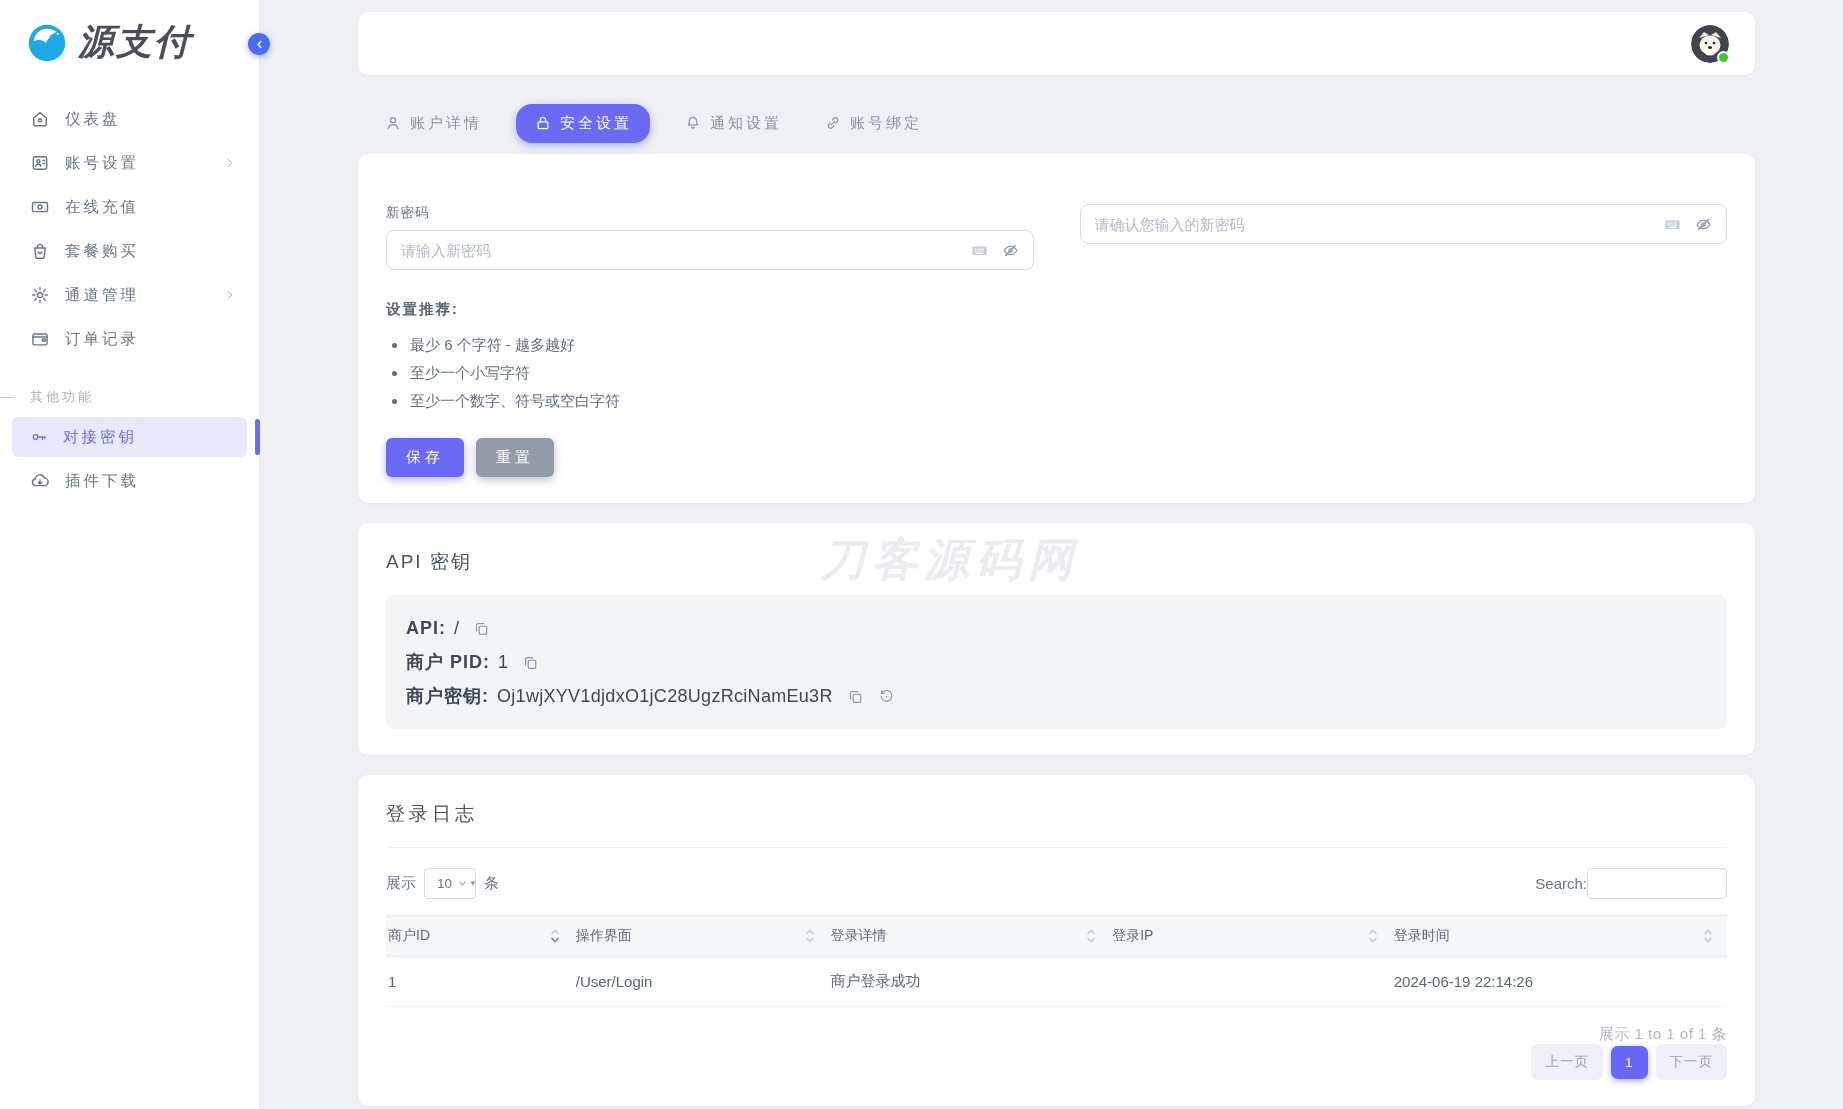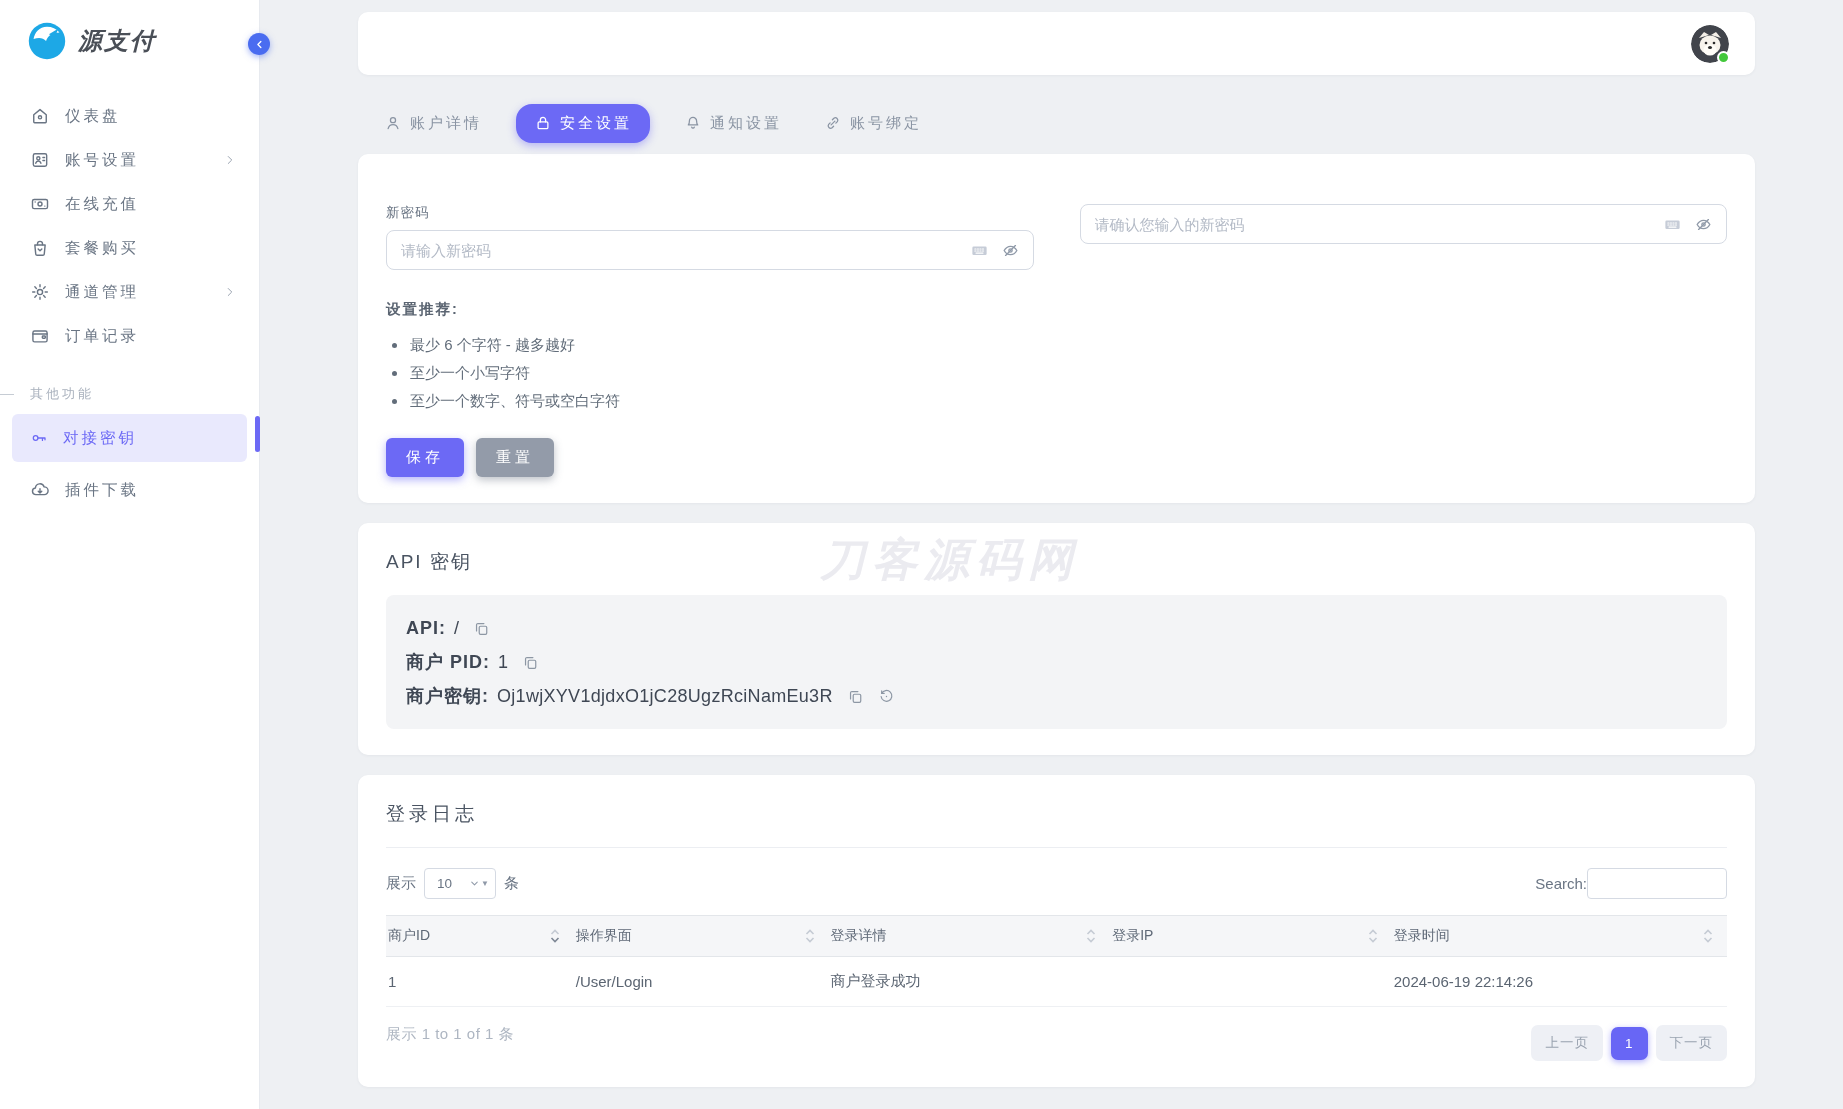--- a/index.html
+++ b/index.html
@@ -8,32 +8,32 @@
     font-family:"Liberation Sans","DejaVu Sans",sans-serif;
     background:#eef0f3; color:#495562; display:flex;
   }
   svg { display:block; }
   .ic { width:20px; height:20px; stroke:currentColor; fill:none; stroke-width:1.7; stroke-linecap:round; stroke-linejoin:round; }
 
   
   .sidebar { position:relative; width:260px; background:#fff; border-right:1px solid #e7eaef; flex:0 0 260px; z-index:10; }
   .logo { display:flex; align-items:center; gap:8px; padding:18px 0 10px 24px; }
   .logo-mark { width:46px; height:46px; }
-  .logo-text { font-size:24px; font-weight:800; color:#4a4f57; font-style:italic; letter-spacing:2px; }
+  .logo-text { font-size:36px; font-weight:800; color:#4a4f57; font-style:italic; letter-spacing:2px; }
   .collapse-btn { position:absolute; top:33px; right:-11px; width:22px; height:22px; border-radius:50%;
     background:#4a6cf0; color:#fff; display:flex; align-items:center; justify-content:center;
     box-shadow:0 2px 6px rgba(74,108,240,.5); cursor:pointer; }
   .menu { margin-top:20px; }
   .menu-item { display:flex; align-items:center; gap:15px; height:44px; padding:0 22px 0 30px;
     color:#6a7584; font-size:15.5px; letter-spacing:3px; cursor:pointer; }
   .menu-item .chev { margin-left:auto; color:#9aa3b0; }
   .menu-section { position:relative; display:flex; align-items:center; margin:26px 0 10px 0; height:20px; }
   .menu-section .dash { width:14px; border-top:1px solid #c6ccd4; }
   .menu-section .sec-label { margin-left:16px; color:#a9b1bd; font-size:13px; letter-spacing:3px; }
-  .menu-item.pill { position:relative; margin:4px 12px; padding:0 10px 0 18px; height:48px; border-radius:6px;font-family:Liberation Mono, monospace; }
+  .menu-item.pill { position:relative; margin:4px 12px; padding:0 10px 0 18px; height:40px; border-radius:6px;font-family:Liberation Mono, monospace; }
   .menu-item.active { background:#e9e9fd; color:#6c69f5; }
   .active-bar { position:absolute; right:-13px; top:2px; height:36px; width:5px; border-radius:3px; background:#6c69f5; }
 
   
   .main { position:relative; flex:1; padding:12px 88px 0 98px; }
   .watermark { position:absolute; left:560px; top:530px; z-index:6; pointer-events:none;
     font-size:45px; font-weight:800; font-style:italic; letter-spacing:7px; color:#ebebf0; }
 
   .topbar { height:63px; background:#fff; border-radius:10px; box-shadow:0 1px 3px rgba(40,50,80,.05);
     display:flex; align-items:center; justify-content:flex-end; padding-right:26px; }
@@ -74,37 +74,37 @@
   .api-panel { margin-top:20px; background:#f3f4f6; border-radius:8px; padding:16px 20px; }
   .api-row { display:flex; align-items:center; gap:8px; height:34px; font-size:18px; color:#3f4754; }
   .api-label { font-weight:bold; letter-spacing:1px; }
   .api-value { letter-spacing:.3px; }
   .mini-ic { width:17px; height:17px; color:#8d97a4; cursor:pointer; margin-left:6px; }
 
   
   .log-title-row { border-bottom:1px solid #eceef2; padding-bottom:20px; }
   .log-controls { display:flex; align-items:center; justify-content:space-between; margin-top:20px; }
   .show-group { display:flex; align-items:center; gap:8px; font-size:15px; color:#6a7584; }
-  .page-select { display:flex; align-items:center; gap:5px; width:72px; height:31px; border:1px solid #d5dae3;
+  .page-select { display:flex; align-items:center; gap:5px; width:52px; height:31px; border:1px solid #d5dae3;
     border-radius:4px; padding:0 6px 0 12px; font-size:13.5px; color:#6a7584; cursor:pointer; background:#fff;text-align:center; }
   .page-select .arrows { display:flex; align-items:center; color:#8f99a8; font-size:10px; gap:1px; margin-left:auto; }
   .search-group { display:flex; align-items:center; font-size:15px; color:#6a7584; }
   .search-input { width:140px; height:31px; border:1px solid #d5dae3; border-radius:4px; padding:0 8px; font-size:14px; color:#495562; outline:none; font-family:inherit; }
 
   table.log-table { width:100%; border-collapse:collapse; margin-top:16px; table-layout:fixed; }
   .log-table th { background:#f5f6f8; border-top:1px solid #e3e6ea; border-bottom:1px solid #e3e6ea;
     font-size:14px; color:#5f6977; font-weight:normal; text-align:left; padding:11px 10px 11px 2px; }
   .th-inner { display:flex; align-items:center; justify-content:space-between; }
   .sort-ic { display:flex; flex-direction:column; gap:2px; color:#c5cbd4; margin-right:4px; cursor:pointer; }
   .sort-ic svg { width:10px; height:6px; stroke-width:1.6; }
   .sort-ic .active-desc { color:#7e8795; }
   .log-table td { border-bottom:1px solid #eef0f3; font-size:15px; color:#5b6572; padding:15px 10px 15px 2px; }
   .blur-ip { width:112px; height:15px; border-radius:2px; filter:blur(2.5px);
     background:repeating-linear-gradient(90deg,#d3d5da 0 18px,#e6e7ea 18px 34px,#cfd1d6 34px 52px); }
-  .log-footer { display:flex; align-items:flex-start; justify-content:space-between; margin-top:18px; }
+  .log-footer { display:flex; align-items:flex-end; justify-content:space-between; margin-top:18px;flex-direction:column; }
   .footer-text { color:#aeb6c2; font-size:15px; letter-spacing:.5px; }
   .pager { display:flex; align-items:center; gap:8px; }
   .page-btn { background:#eef0f5; color:#9aa3b0; border:none; border-radius:7px; padding:9px 14px;
     font-size:13.5px; letter-spacing:1px; cursor:pointer; font-family:inherit; }
   .page-btn.current { background:#6866f5; color:#fff; padding:9px 14px; min-width:34px;
     box-shadow:0 2px 6px rgba(104,102,245,.5); }
 </style>
 </head>
 <body>
 

